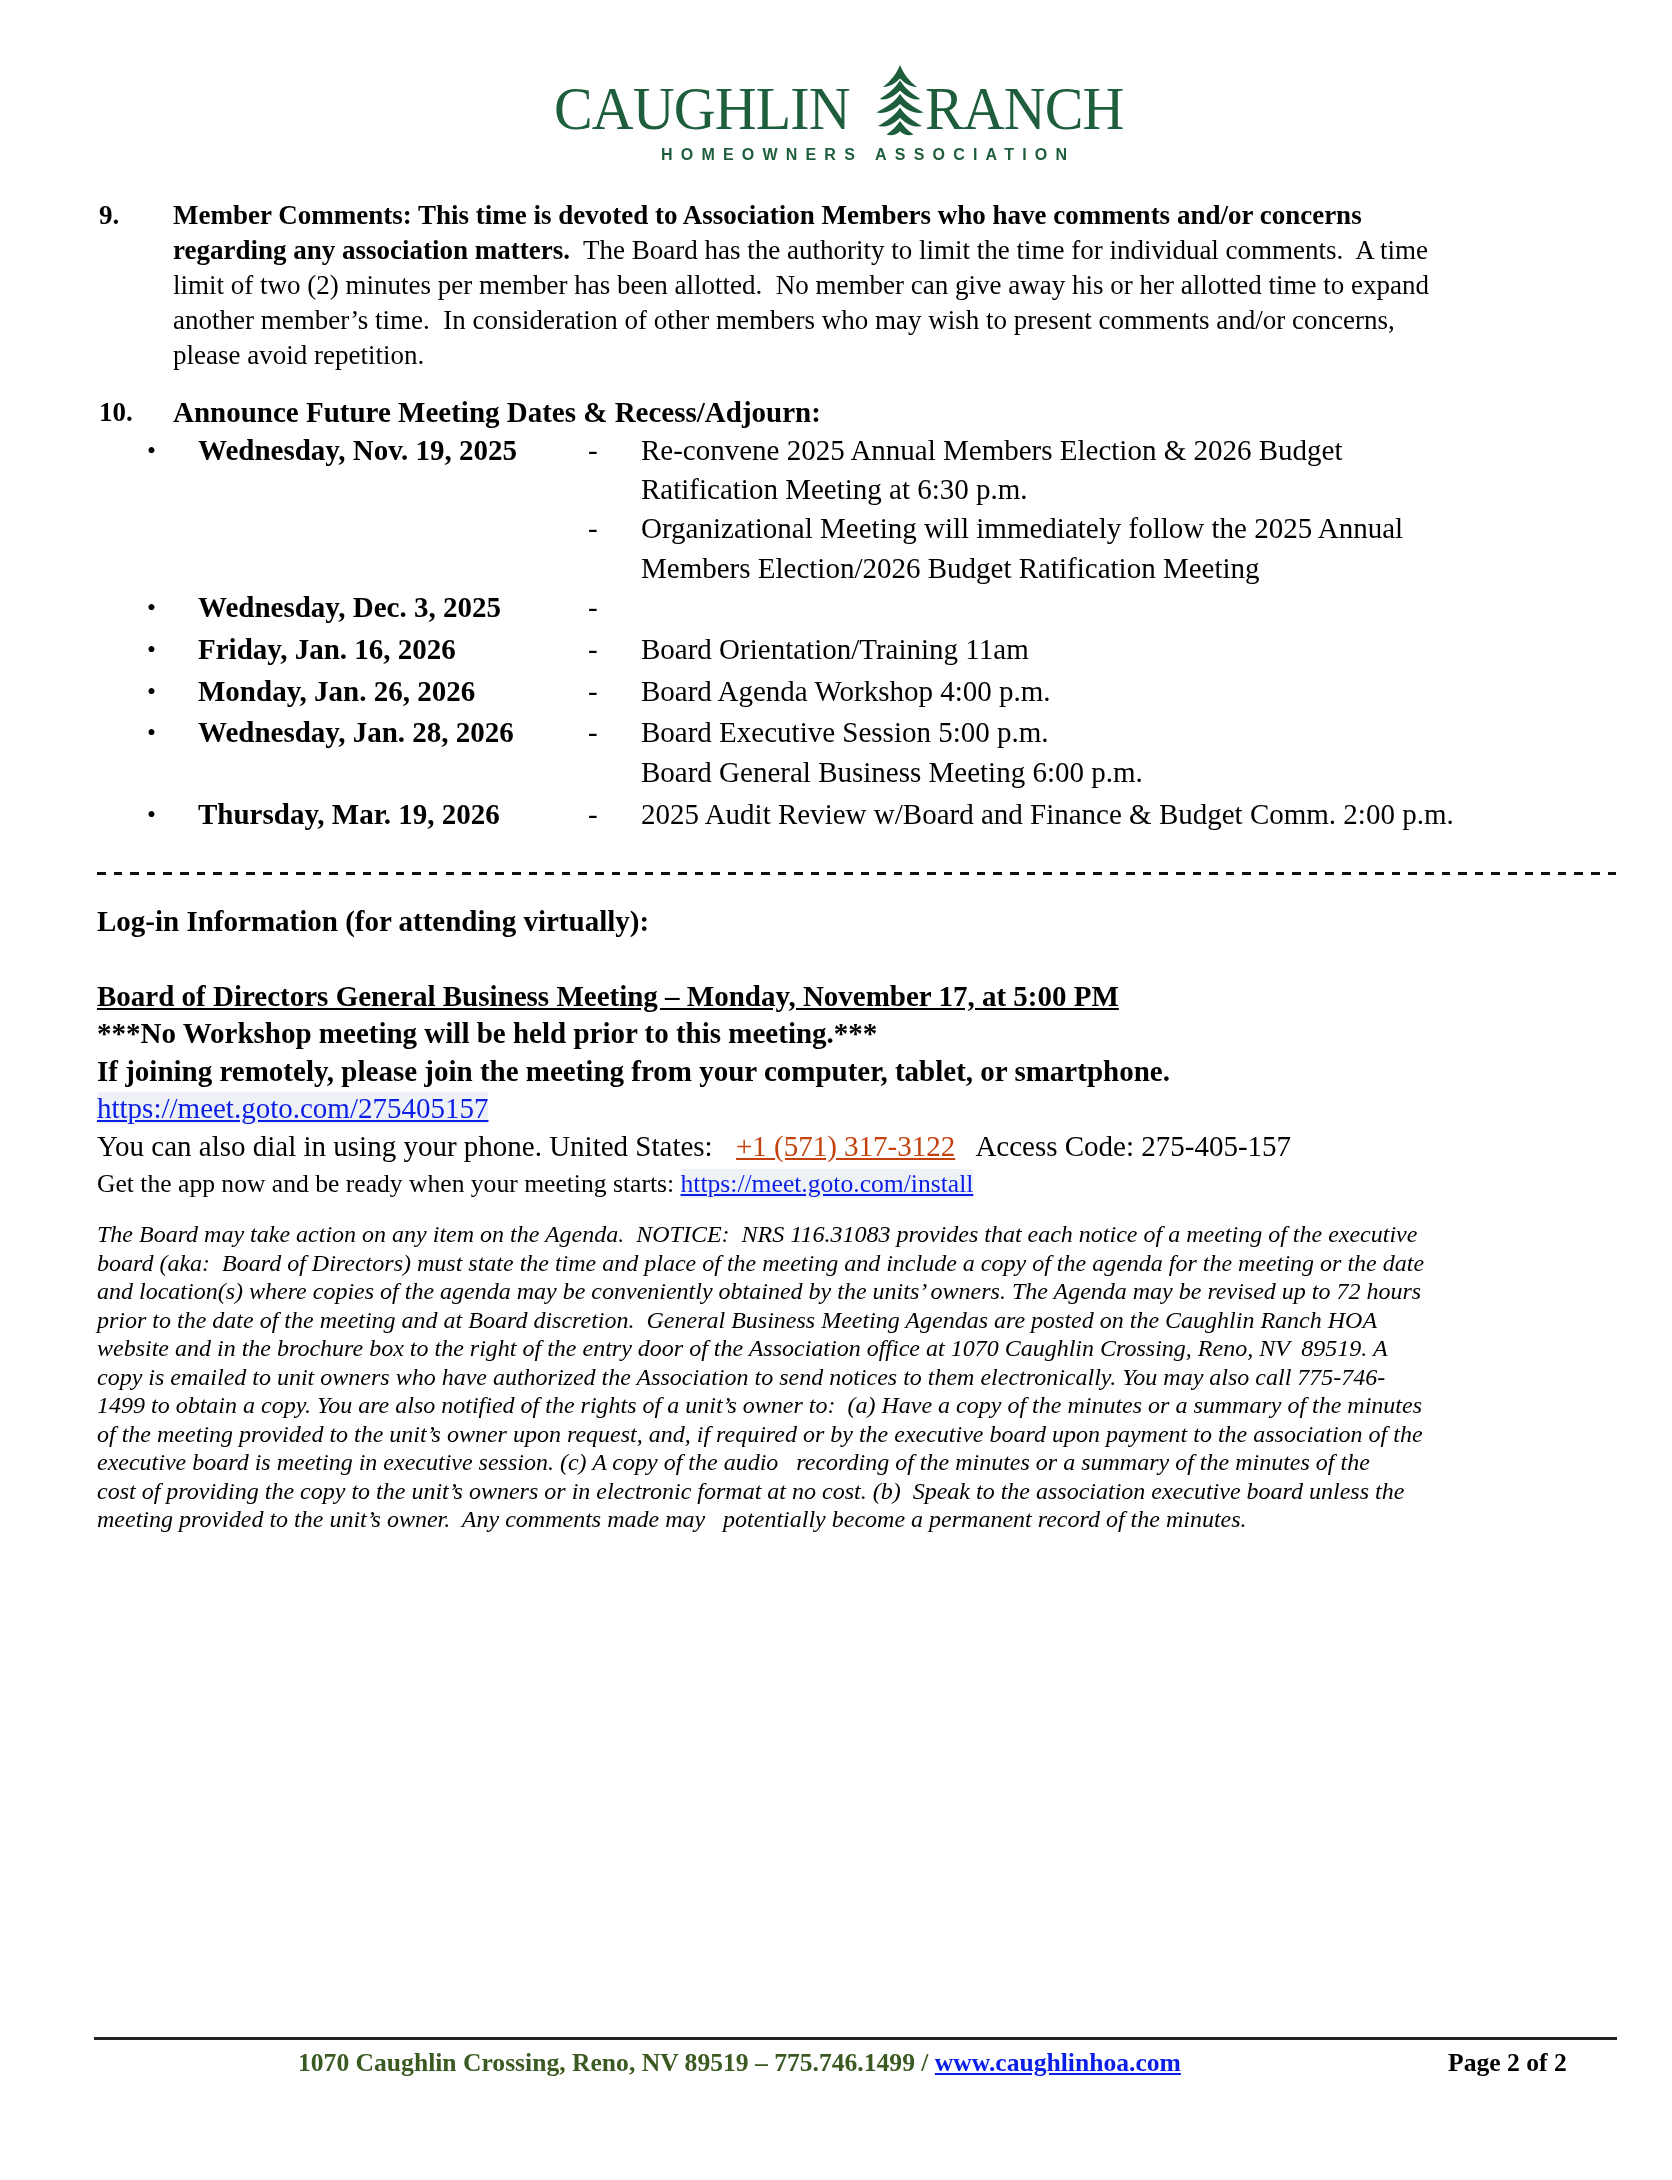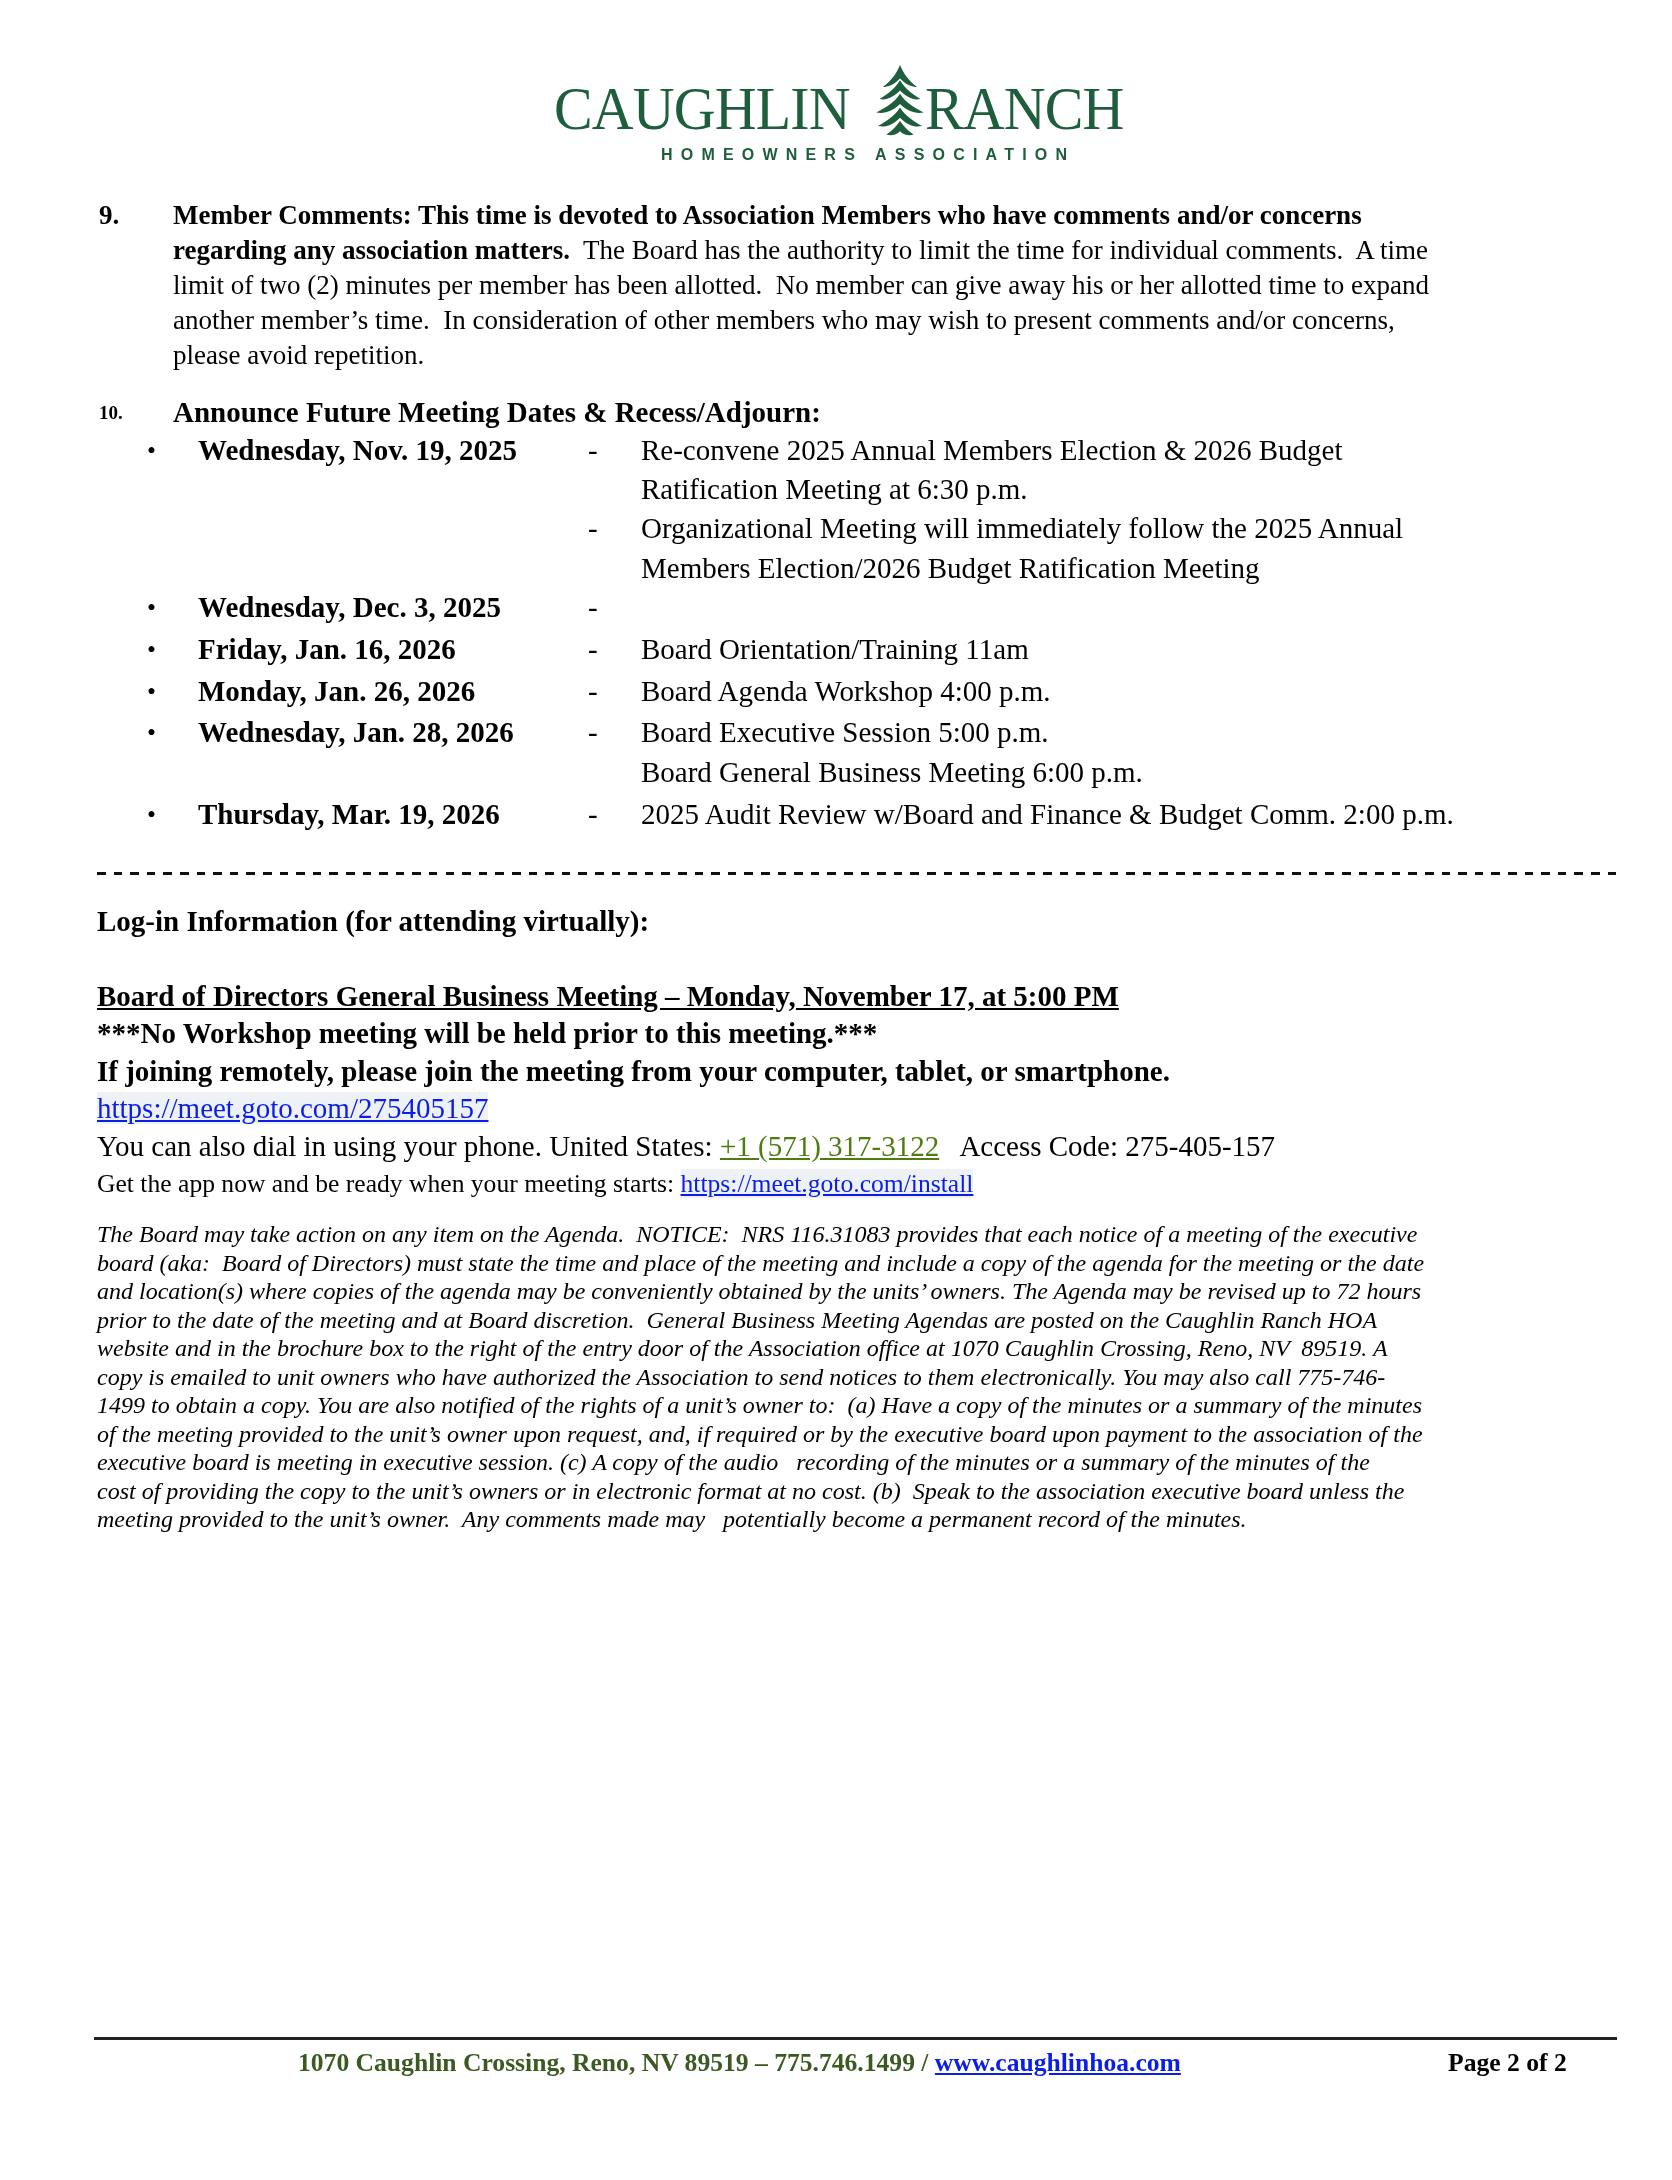--- a/index.html
+++ b/index.html
@@ -19,41 +19,41 @@
                 font-weight: bold; font-size: 16px; line-height: 19px; letter-spacing: 8.2px; color: #1e5e3c; }
 
     
     .num { position: absolute; font-weight: bold; font-size: 27px; line-height: 35px; }
     .para { position: absolute; font-size: 27px; line-height: 35px; }
     .para .b { font-weight: bold; }
     #sec9-num { left: 99px; top: 198px; }
     #sec9-body { left: 173px; top: 198px; width: 1397px; }
     #sec9-body .line { display: block; white-space: nowrap; }
 
-    #sec10-num { left: 99px; top: 395px; font-size: 19px; }
+    #sec10-num { left: 99px; top: 395px; font-size: 27px; }
     #sec10-title { left: 173px; top: 395px; font-weight: bold; font-size: 29px; line-height: 35px; position: absolute; white-space: nowrap; }
 
     
     .mrow { position: absolute; left: 0; width: 1673px; height: 39px; font-size: 29px; line-height: 39px; }
     .mrow .bullet { position: absolute; left: 147px; font-size: 25.6px; }
     .mrow .date { position: absolute; left: 198px; font-weight: bold; white-space: nowrap; }
     .mrow .dash { position: absolute; left: 588px; white-space: nowrap; }
     .mrow .desc { position: absolute; left: 641px; white-space: nowrap; }
 
     
     #sep { position: absolute; left: 97px; top: 872px; width: 1525px; height: 3.4px;
            background-image: repeating-linear-gradient(to right, #111 0 8.5px, transparent 8.5px 16.6px); }
 
     
     .bold34 { font-weight: bold; font-size: 29px; line-height: 37px; }
     .reg34 { font-size: 29px; line-height: 37px; }
     .reg30 { font-size: 25.6px; line-height: 34px; }
     .u { text-decoration: underline; }
     a.link { color: #0b1ee8; text-decoration: underline; background: #eef2f6; }
-    a.tel { color: #4d7c0f; text-decoration: underline; }
+    a.tel { color: #c2410c; text-decoration: underline; margin-left: 16px; }
 
     
     #notice { position: absolute; left: 97px; top: 1220px; width: 1525px; font-style: italic;
               font-size: 24px; line-height: 28.5px; }
     #notice .line { display: block; white-space: nowrap; }
 
     
     #footer-rule { position: absolute; left: 94px; top: 2037px; width: 1523px; height: 2.6px; background: #222; }
     #footer-addr { position: absolute; left: 298px; top: 2047px; font-weight: bold; font-size: 25.6px; line-height: 31px; color: #3a5a22; white-space: nowrap; }
     #footer-addr a { color: #0b1ee8; text-decoration: underline; }

